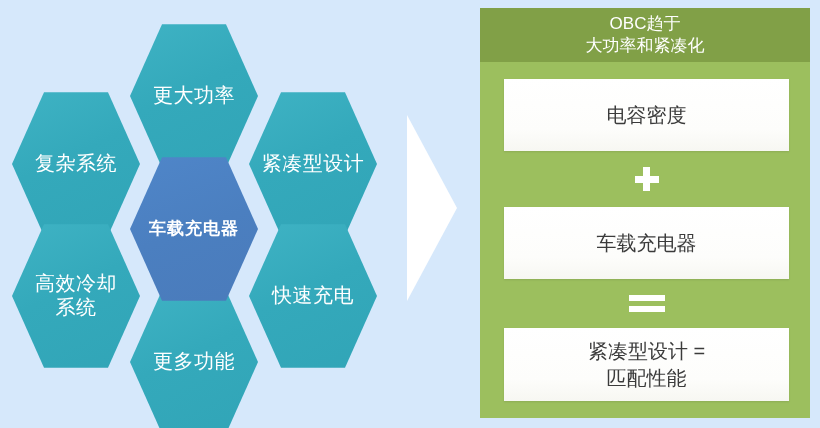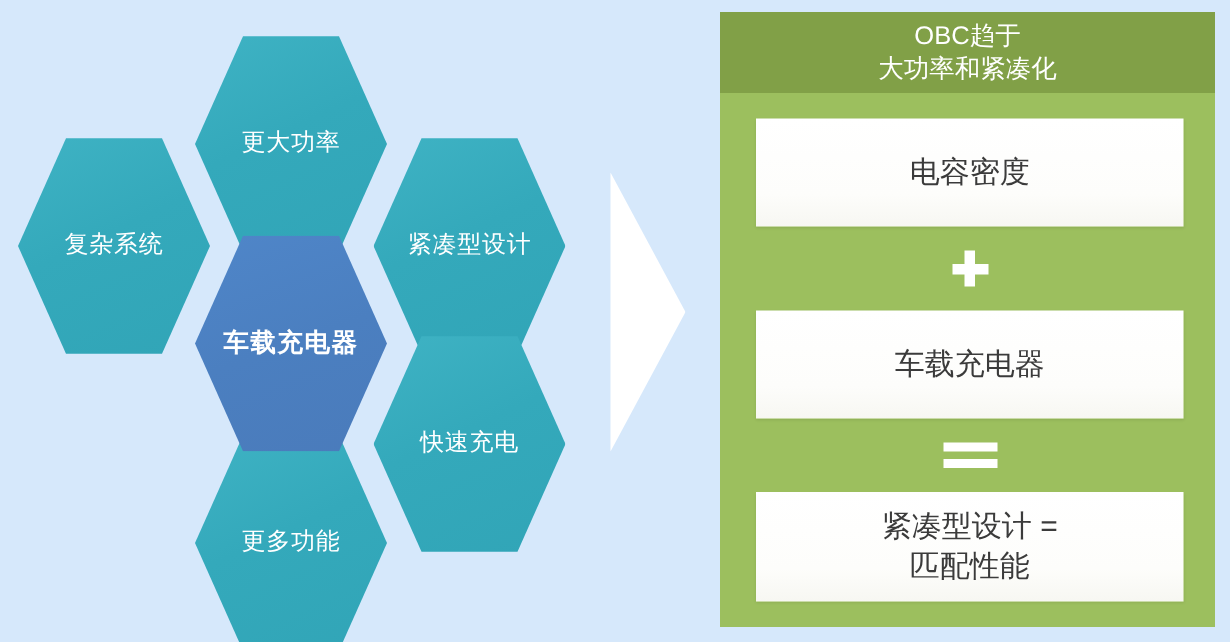--- a/index.html
+++ b/index.html
@@ -32,21 +32,21 @@
     align-items: center;
     justify-content: center;
     text-align: center;
     color: #ffffff;
     line-height: 1.18;
     letter-spacing: 0.5px;
     box-sizing: border-box;
   }
   .hex-outer {
     background: linear-gradient(155deg, #3fb3c4 0%, #34a9bb 45%, #31a5b7 100%);
-    font-size: 16px;
+    font-size: 20px;
   }
   .hex-center {
     background: linear-gradient(160deg, #4f86c9 0%, #4b7fc0 50%, #4a7bbb 100%);
     font-size: 17px;
     font-weight: bold;
     letter-spacing: 1px;
   }
   .hex-label { display: block; white-space: pre-line; }
 
   
@@ -167,20 +167,24 @@
     </div>
 
     <div class="hex hex-outer" id="hex-top-left">
       <span class="hex-label">复杂系统</span>
     </div>
 
     <div class="hex hex-outer" id="hex-top-right">
       <span class="hex-label">紧凑型设计</span>
     </div>
 
+    <div class="hex hex-outer" id="hex-bottom-left">
+      <span class="hex-label">高效冷却
+系统</span>
+    </div>
 
     <div class="hex hex-outer" id="hex-bottom-right">
       <span class="hex-label">快速充电</span>
     </div>
 
     <div class="hex hex-outer" id="hex-bottom">
       <span class="hex-label">更多功能</span>
     </div>
 
     <div class="hex hex-center" id="hex-center">

